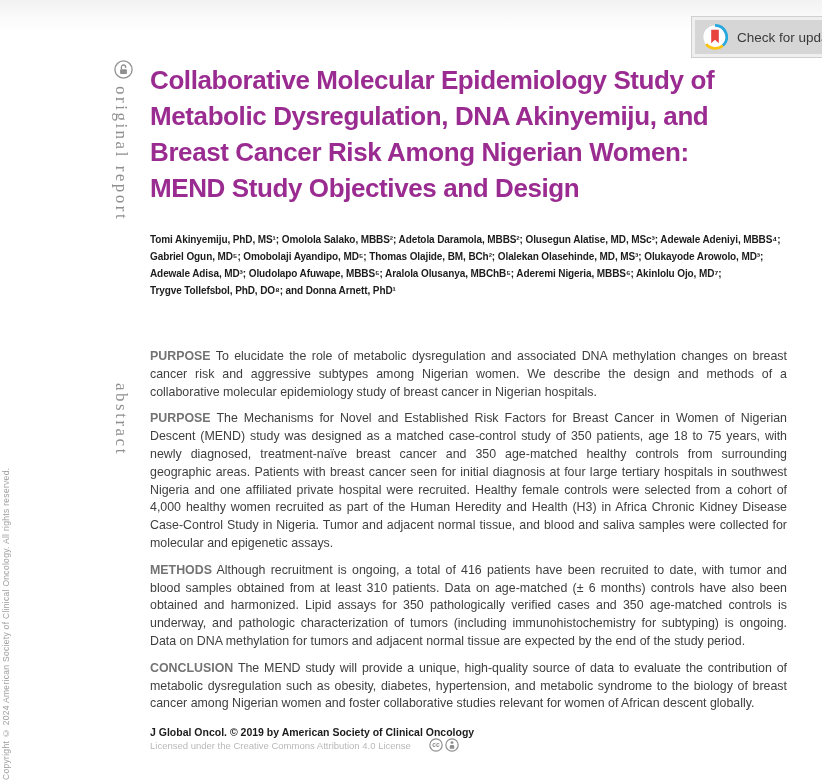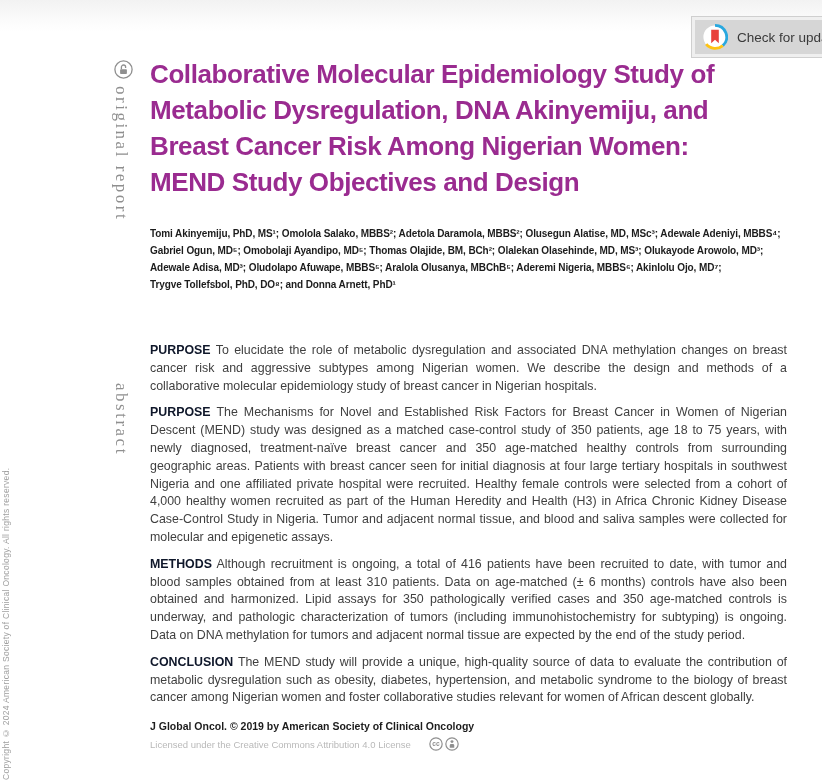--- a/index.html
+++ b/index.html
@@ -44,48 +44,47 @@
   .vert-label.report   { left: 111px; top: 86px; }
   .vert-label.abstract { left: 111px; top: 334px; }
   .copyright-vert {
     position: absolute; left: 1px; top: 328px; height: 452px; width: 14px;
     writing-mode: vertical-rl;
     transform: rotate(180deg);
     font-size: 8.5px; color: #9f9f9f; letter-spacing: 0.3px;
     white-space: nowrap;
   }
   
-  .main { position: absolute; left: 150px; top: 56px; width: 637px; }
+  .main { position: absolute; left: 150px; top: 62px; width: 637px; }
   .title-line {
     color: #9a2b90;
     font-weight: bold;
     font-size: 26px;
     line-height: 36px;
     letter-spacing: -0.4px;
     white-space: nowrap;
   }
   .authors { margin-top: 25px; }
   .author-line {
     font-size: 10px; font-weight: bold; color: #1c1c1c;
     line-height: 17px; white-space: nowrap; letter-spacing: -0.1px;
   }
   .abstract { margin-top: 49px; }
   .abstract p {
     margin: 0 0 9px 0;
     font-size: 12.4px; line-height: 17.8px;
     color: #3f3f3f;
     text-align: justify;
   }
-  .sec-label { color: #0f172a; font-weight: bold; }
+  .sec-label { color: #737373; font-weight: bold; }
   .footer-journal {
     margin-top: 13px;
     font-size: 10.5px; font-weight: bold; color: #1c1c1c;
   }
   .footer-license {
-    margin-top: 5px;
     font-size: 9.5px; color: #b9b9b9;
     display: flex; align-items: center; gap: 18px;
   }
   .cc-icons { display: inline-flex; gap: 2px; align-items: center; }
 </style>
 </head>
 <body>
 
 <div class="top-band"></div>
 

